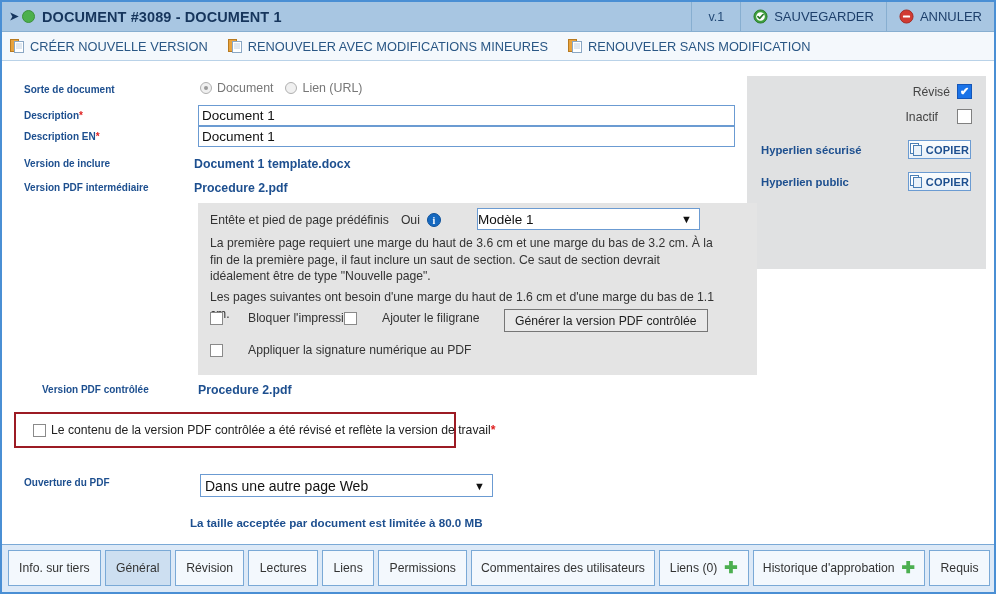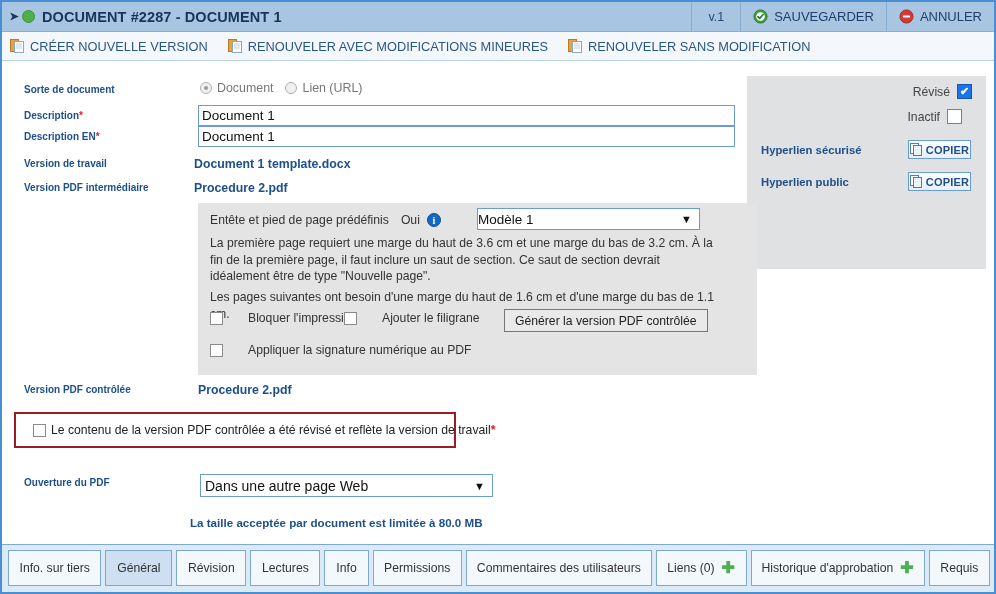--- a/index.html
+++ b/index.html
@@ -225,21 +225,21 @@
   }
 </style>
 </head>
 <body>
 
 <div id="app">
 
   <div class="titlebar">
     <div class="tb-expander">➤</div>
     <div class="tb-dot"></div>
-    <div class="tb-title">DOCUMENT #2287 - DOCUMENT 1</div>
+    <div class="tb-title">DOCUMENT #3089 - DOCUMENT 1</div>
     <div class="tb-spacer"></div>
     <div class="tb-sep"></div>
     <div class="tb-cell tb-ver">v.1</div>
     <div class="tb-sep"></div>
     <div class="tb-cell">
       <span class="tb-icon">
         <svg width="15" height="15" viewBox="0 0 16 16">
           <circle cx="8" cy="8" r="7" fill="#3ea03e" stroke="#2b7a2b" stroke-width="1"></circle>
           <circle cx="8" cy="8" r="4.6" fill="#ffffff"></circle>
           <path d="M5.3 8.1 L7.1 10 L10.8 5.9" stroke="#2b7a2b" stroke-width="1.8" fill="none" stroke-linecap="round" stroke-linejoin="round"></path>
@@ -300,21 +300,21 @@
 
   <div class="body">
 
     <div class="rpanel">
       <div class="rrow" style="right:14px; top:8px;">
         <span class="r-chk-lbl">Révisé</span>
         <span class="cb-blue">
             <span>✔</span>
           </span>
       </div>
-      <div class="rrow" style="right:24px; top:33px;">
+      <div class="rrow" style="right:14px; top:33px;gap:12px;">
         <span class="r-chk-lbl">Inactif</span>
         <span class="cb-white"></span>
       </div>
       <div class="rrow" style="left:14px; top:68px;">
         <span class="r-lbl">Hyperlien sécurisé</span>
       </div>
       <div class="copybtn" style="right:15px; top:64px;">
         <span class="ico">
           <svg width="13" height="13" viewBox="0 0 13 13">
             <rect x="0.5" y="0.5" width="8" height="10" fill="#ffffff" stroke="#4a7eb5" stroke-width="1"></rect>
@@ -348,21 +348,21 @@
     <div class="form-label" style="left:22px; top:48px;">
       <span>Description</span><span class="req">*</span>
     </div>
     <input class="txtinput" style="left: 196px; top: 43px; width: 537px; height: 21px;" value="Document 1">
 
     <div class="form-label" style="left:22px; top:69px;">
       <span>Description EN</span><span class="req">*</span>
     </div>
     <input class="txtinput" style="left: 196px; top: 64px; width: 537px; height: 21px;" value="Document 1">
 
-    <div class="form-label" style="left:22px; top:96px;">Version de travail</div>
+    <div class="form-label" style="left:22px; top:96px;">Version de inclure</div>
     <div class="form-value" style="left:192px; top:95px;">Document 1 template.docx</div>
 
     <div class="form-label" style="left:22px; top:120px;">Version PDF intermédiaire</div>
     <div class="form-value" style="left:192px; top:119px;">Procedure 2.pdf</div>
 
     <div class="gpanel">
       <div class="gp-row1">
         <span class="gp-lbl">Entête et pied de page prédéfinis</span>
         <span class="gp-oui">Oui</span>
         <span class="info-icon">i</span>
@@ -385,21 +385,21 @@
         <span class="cb"></span>
         <span class="cb-lbl">Ajouter le filigrane</span>
       </div>
       <button class="genbtn">Générer la version PDF contrôlée</button>
       <div class="cbrow" style="left:12px; top:140px;">
         <span class="cb"></span>
         <span class="cb-lbl">Appliquer la signature numérique au PDF</span>
       </div>
     </div>
 
-    <div class="form-label" style="left:22px; top:322px;text-align:center;">Version PDF contrôlée</div>
+    <div class="form-label" style="left:40px; top:322px;text-align:center;">Version PDF contrôlée</div>
     <div class="form-value" style="left:196px; top:321px;">Procedure 2.pdf</div>
 
     <div class="redbox">
       <span class="cb"></span>
       <span class="cb-lbl2">
         <span>Le contenu de la version PDF contrôlée a été révisé et reflète la version de travail</span><span class="req">*</span>
       </span>
     </div>
 
     <div class="form-label" style="left:22px; top:415px;">Ouverture du PDF</div>
@@ -420,21 +420,21 @@
     <div class="tab active">
         <span>Général</span>
       </div>
     <div class="tab">
         <span>Révision</span>
       </div>
     <div class="tab">
         <span>Lectures</span>
       </div>
     <div class="tab">
-        <span>Info</span>
+        <span>Liens</span>
       </div>
     <div class="tab">
         <span>Permissions</span>
       </div>
     <div class="tab">
         <span>Commentaires des utilisateurs</span>
       </div>
     <div class="tab">
       <span>Liens (0)</span>
       <span class="plus">✚</span>

